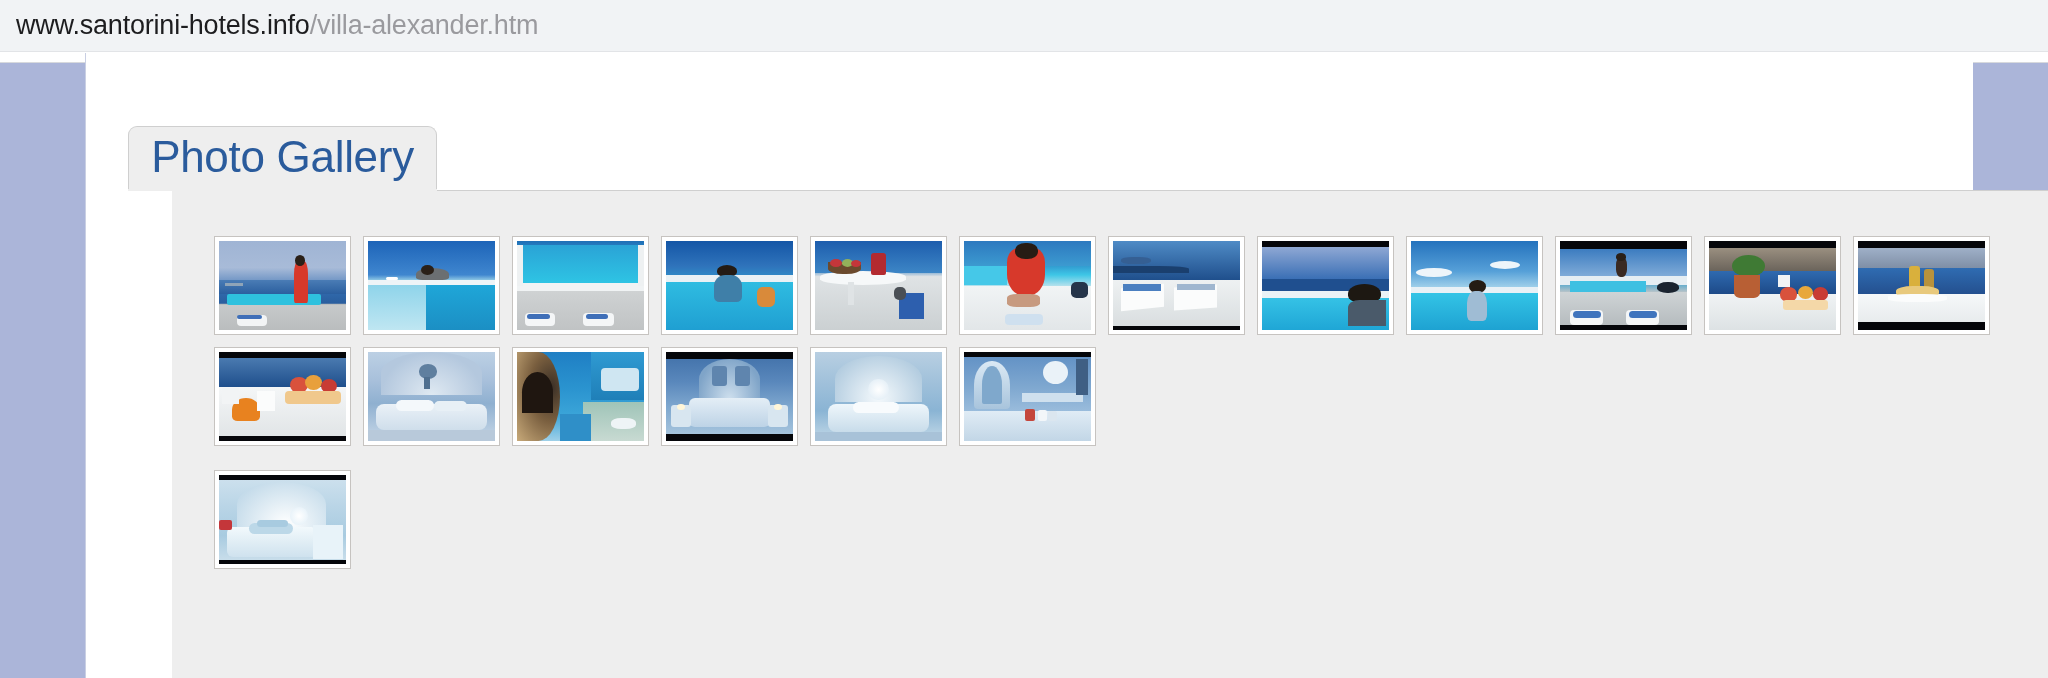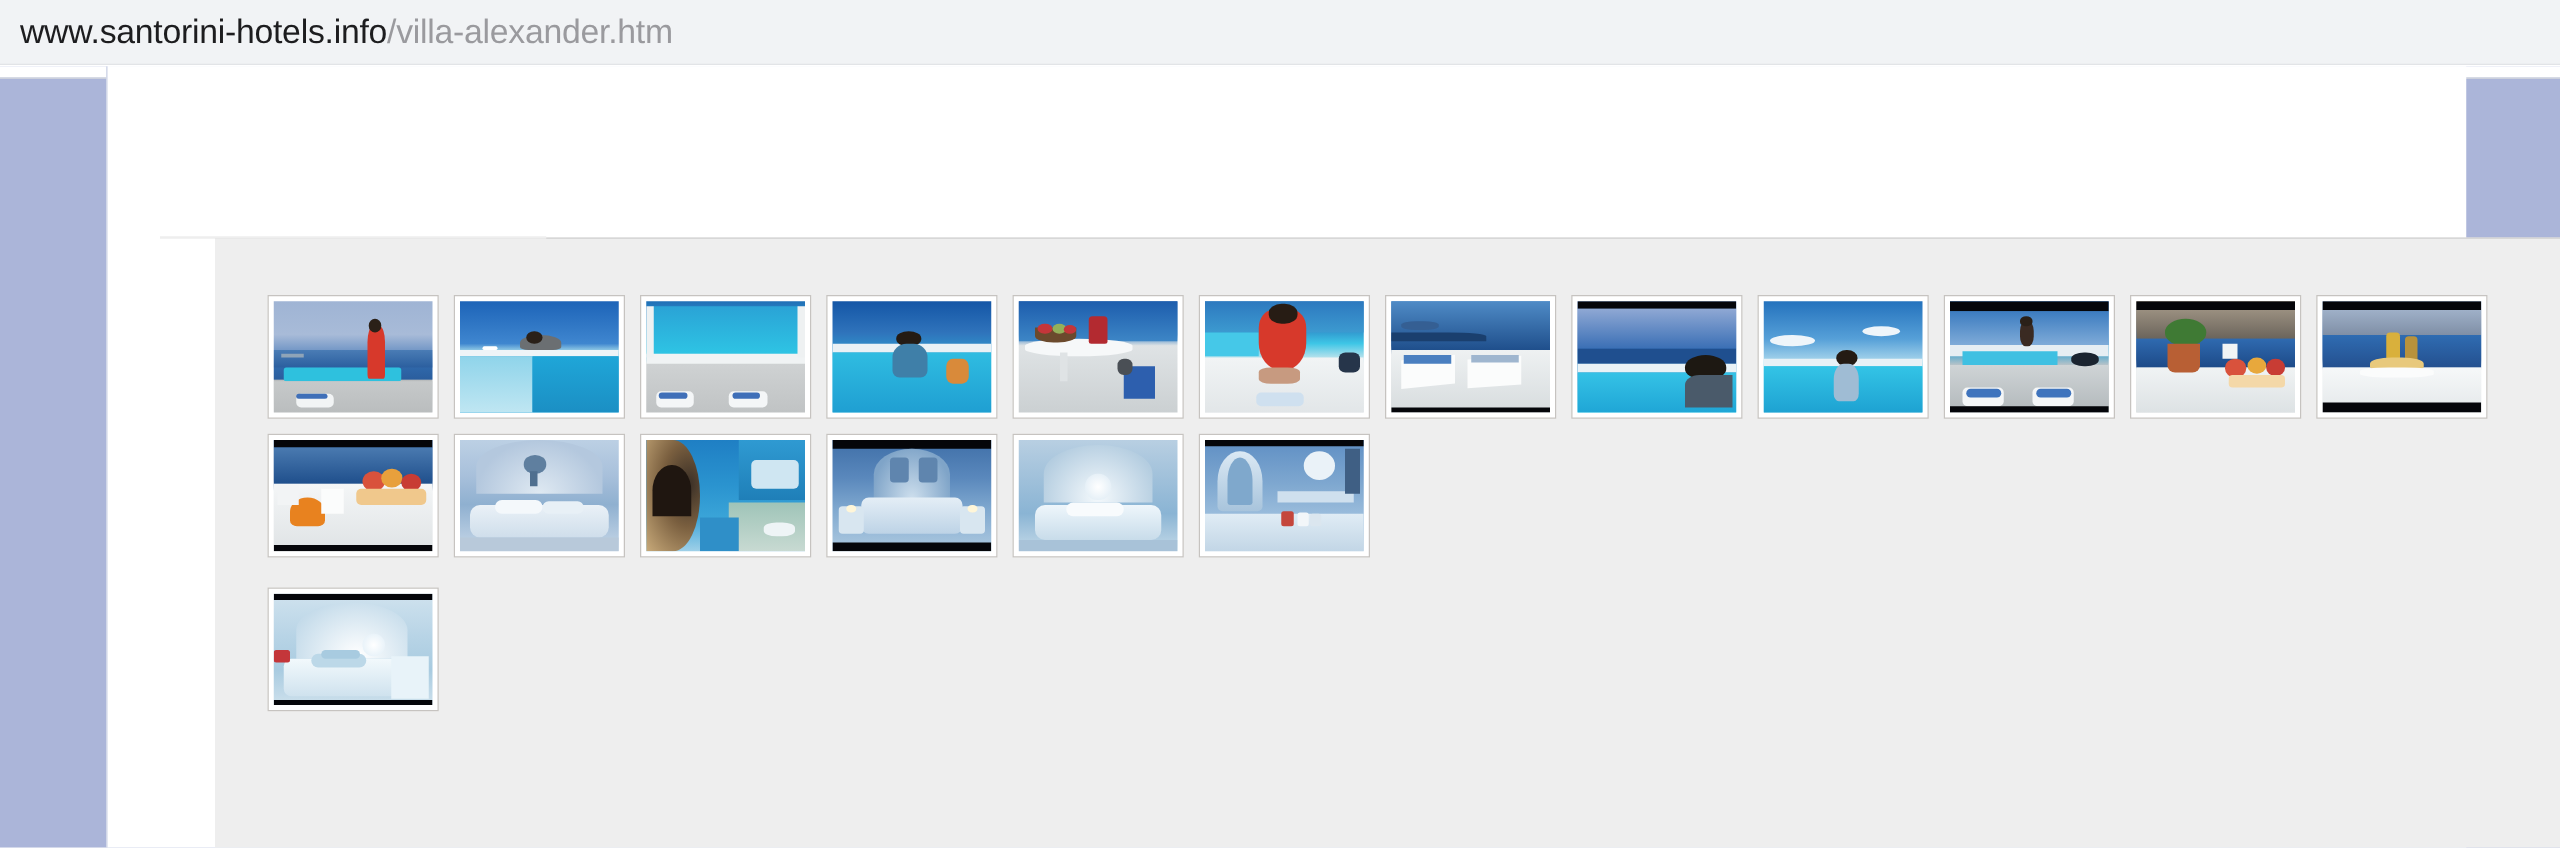--- a/index.html
+++ b/index.html
@@ -392,13 +392,16 @@
             <div class="bar-bot" style="height:5%"></div>
           </div>
         </div>
 
       </div>
     </div>
   </div>
 
   <div id="panel-topline-mask"></div>
 
+  <div id="tab">
+    <span id="tab-label">Photo Gallery</span>
+  </div>
 </div>
 
 </body></html>

